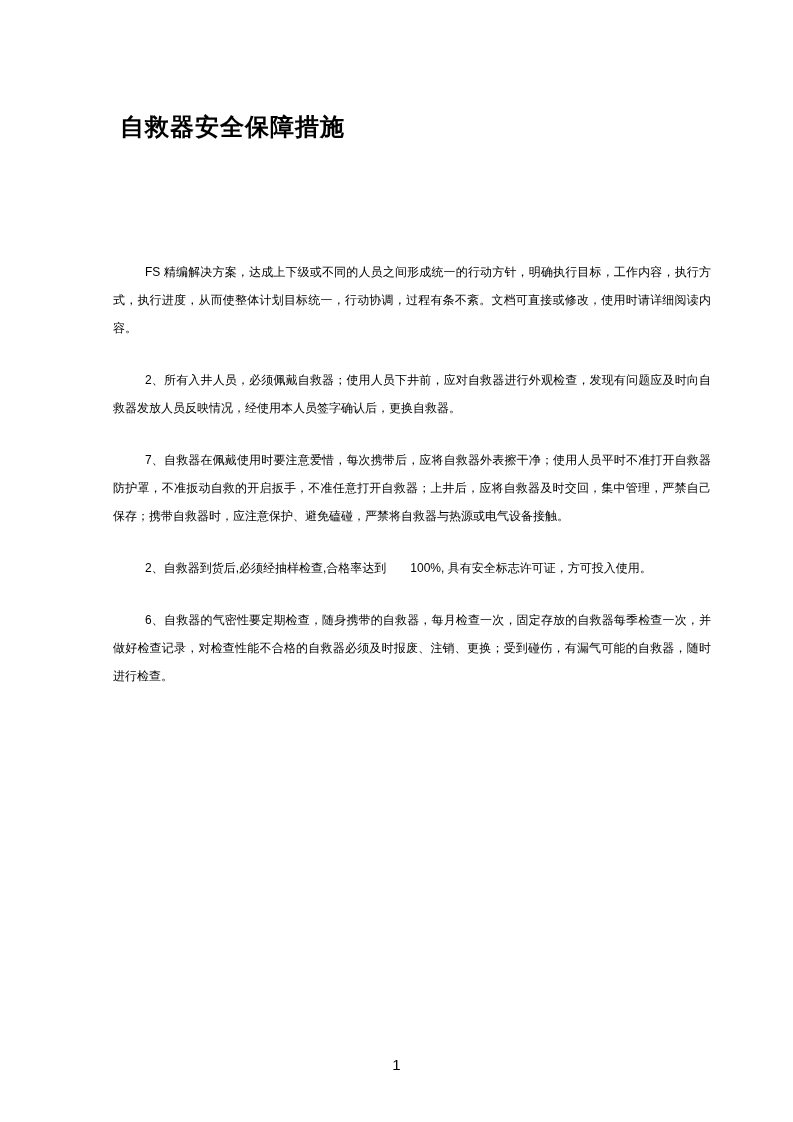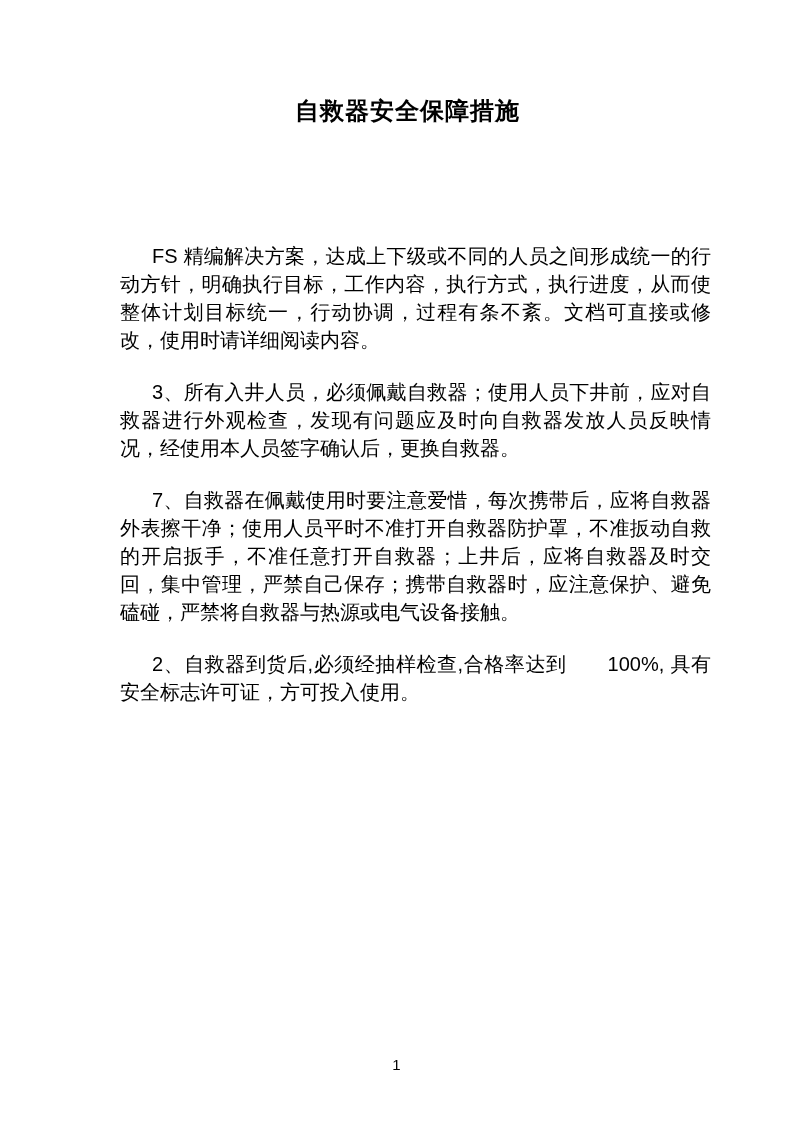--- a/index.html
+++ b/index.html
@@ -17,32 +17,32 @@
     overflow: hidden;
     box-sizing: border-box;
   }
   .content {
     position: absolute;
     left: 104px;
     right: 82px;
     top: 0;
   }
   .doc-title {
-    margin: 0;
+    margin: 16px;
     padding-top: 95px;
     margin-bottom: 116px;
-    text-align: center;
+    text-align: left;
     font-size: 24px;
     line-height: 31px;
     font-weight: bold;
     letter-spacing: 1px;
   }
   .para {
-    margin: 0 0 24px 16px;
-    font-size: 20px;
+    margin: 0 0 24px 9px;
+    font-size: 12px;
     line-height: 28px;
     text-align: justify;
     text-indent: 32px;
     word-break: break-all;
     white-space: pre-wrap;
   }
   .page-number {
     position: absolute;
     bottom: 48px;
     left: 0;
@@ -54,24 +54,25 @@
 </style>
 </head>
 <body>
 
 <div class="page">
   <div class="content">
     <h1 class="doc-title">自救器安全保障措施</h1>
 
     <p class="para">FS 精编解决方案，达成上下级或不同的人员之间形成统一的行动方针，明确执行目标，工作内容，执行方式，执行进度，从而使整体计划目标统一，行动协调，过程有条不紊。文档可直接或修改，使用时请详细阅读内容。</p>
 
-    <p class="para">3、所有入井人员，必须佩戴自救器；使用人员下井前，应对自救器进行外观检查，发现有问题应及时向自救器发放人员反映情况，经使用本人员签字确认后，更换自救器。</p>
+    <p class="para">2、所有入井人员，必须佩戴自救器；使用人员下井前，应对自救器进行外观检查，发现有问题应及时向自救器发放人员反映情况，经使用本人员签字确认后，更换自救器。</p>
 
 
     <p class="para">7、自救器在佩戴使用时要注意爱惜，每次携带后，应将自救器外表擦干净；使用人员平时不准打开自救器防护罩，不准扳动自救的开启扳手，不准任意打开自救器；上井后，应将自救器及时交回，集中管理，严禁自己保存；携带自救器时，应注意保护、避免磕碰，严禁将自救器与热源或电气设备接触。</p>
 
 
     <p class="para">2、自救器到货后,必须经抽样检查,合格率达到　　100%, 具有安全标志许可证，方可投入使用。</p>
 
+    <p class="para">6、自救器的气密性要定期检查，随身携带的自救器，每月检查一次，固定存放的自救器每季检查一次，并做好检查记录，对检查性能不合格的自救器必须及时报废、注销、更换；受到碰伤，有漏气可能的自救器，随时进行检查。</p>
   </div>
 
   <div class="page-number">1</div>
 </div>
 
 </body></html>

